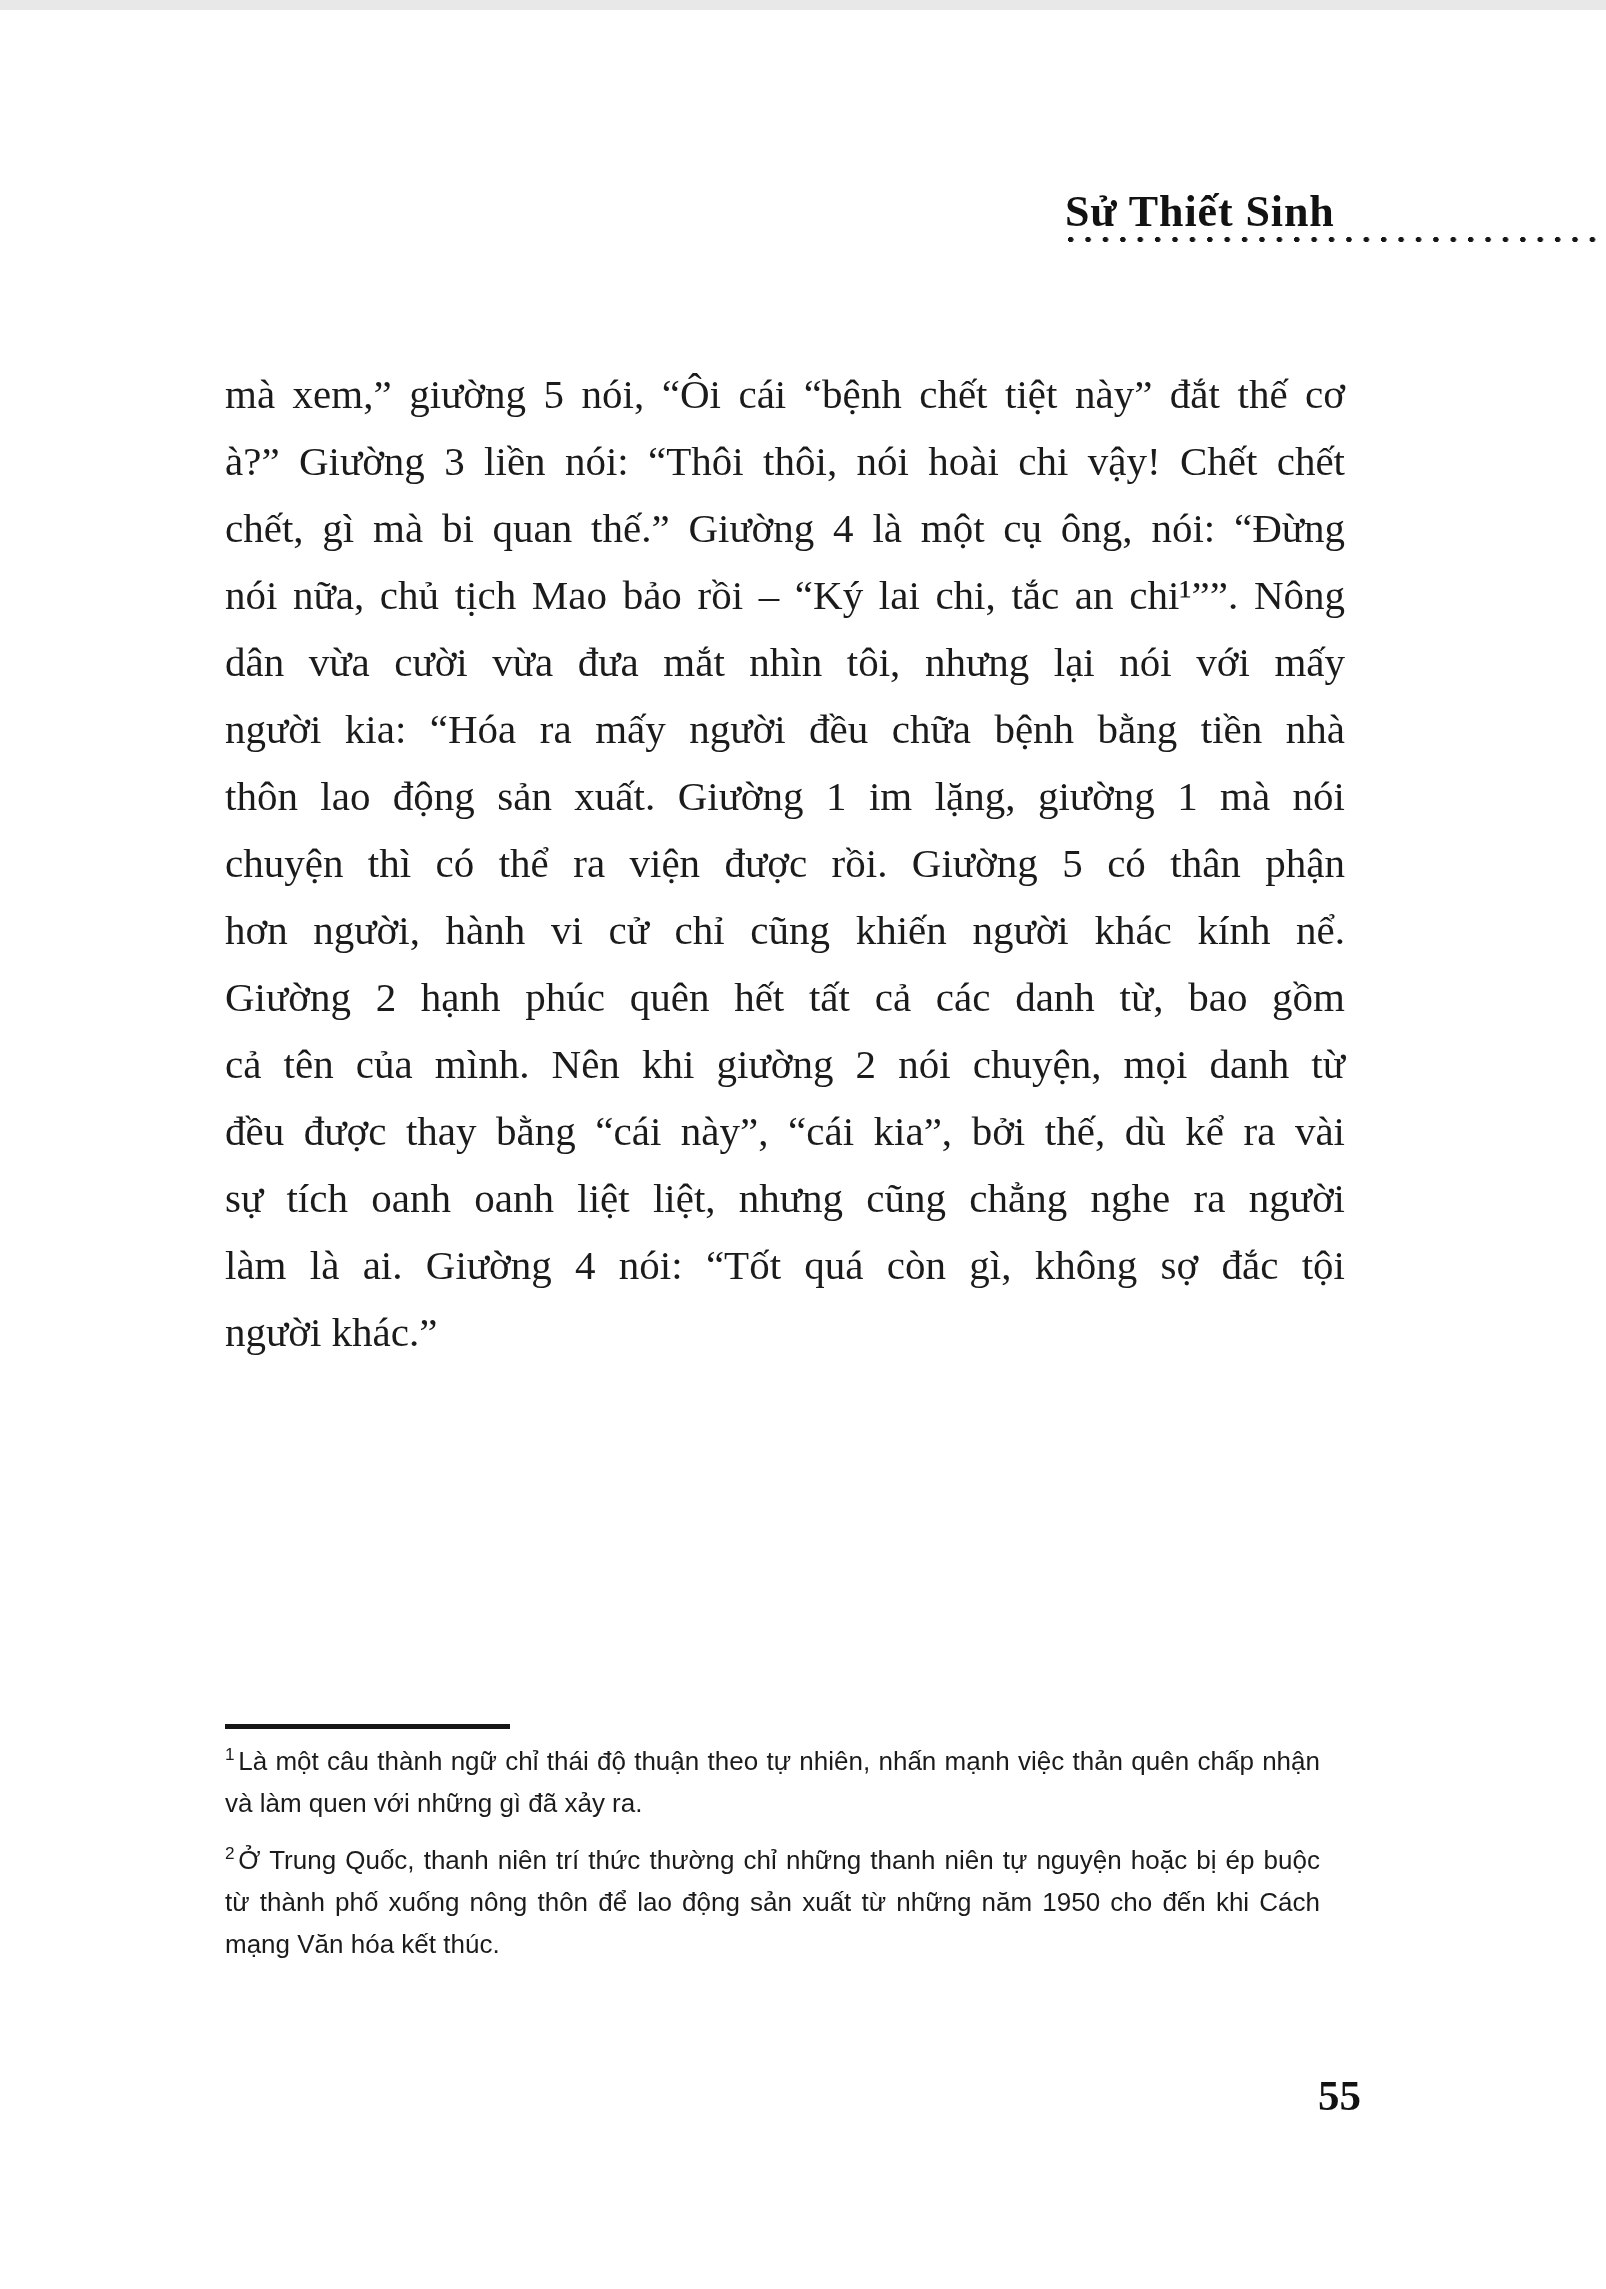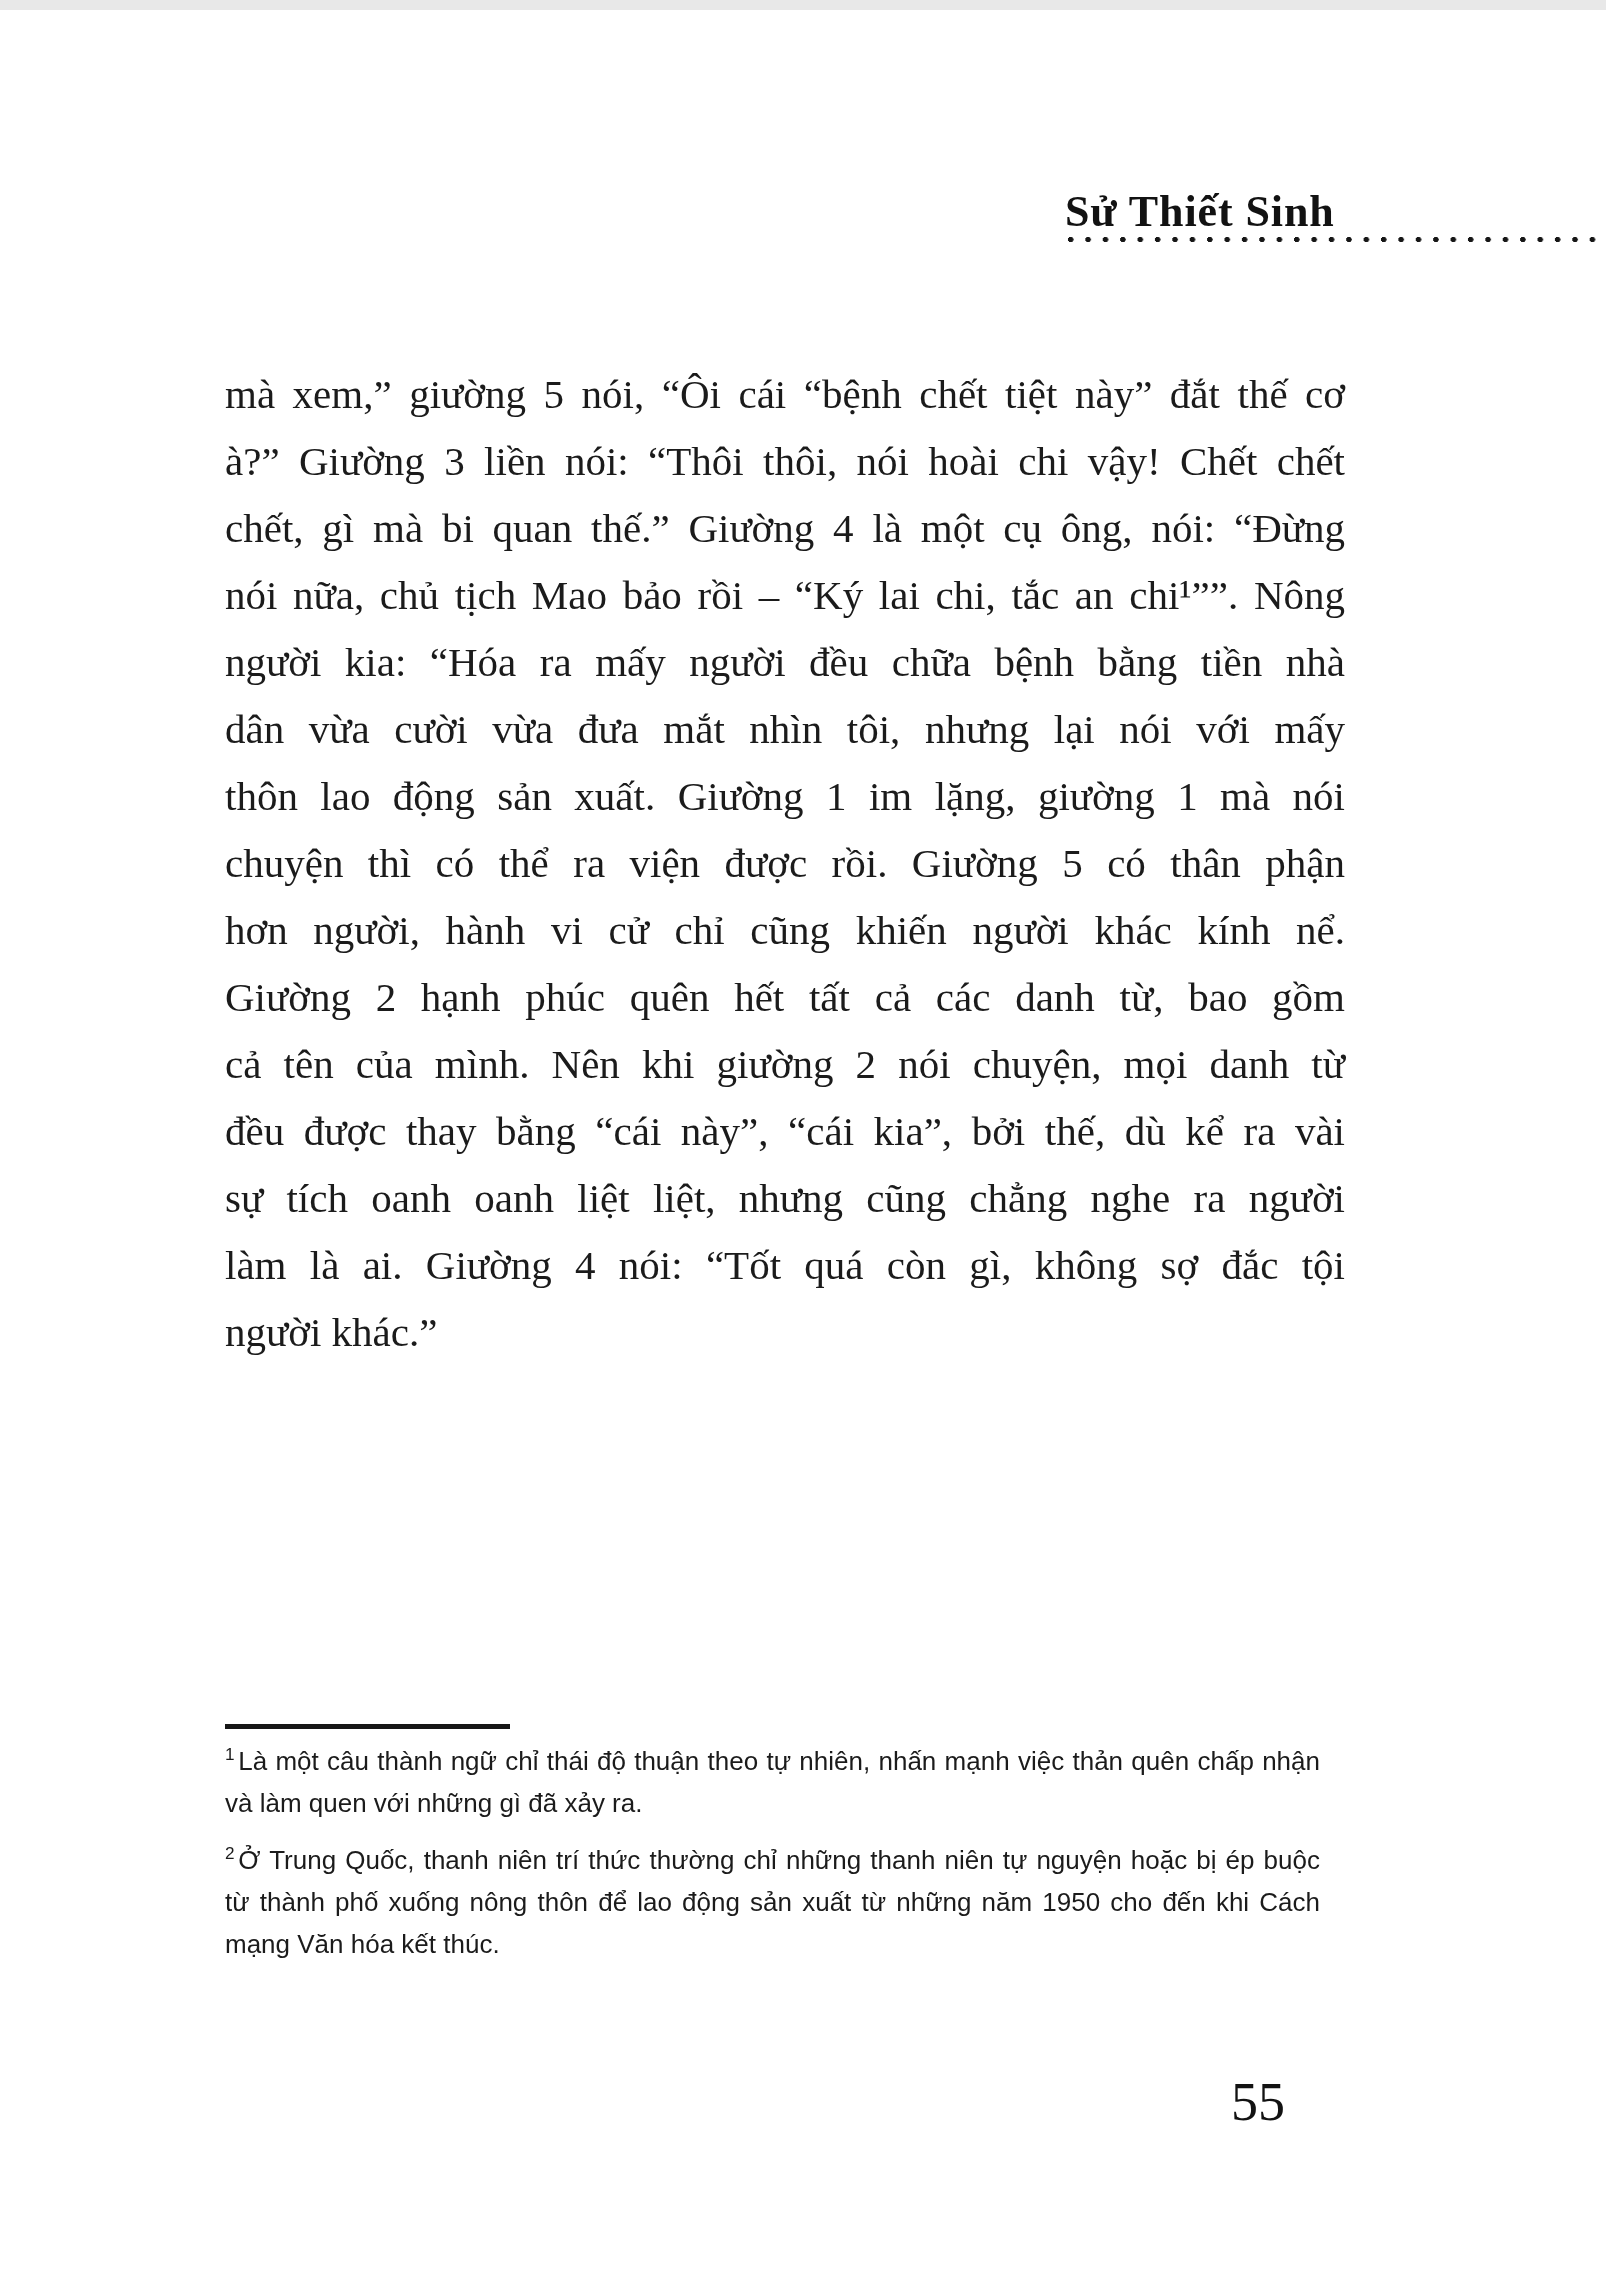--- a/index.html
+++ b/index.html
@@ -73,42 +73,42 @@
     font-size: 66%;
     line-height: 0;
     vertical-align: super;
     padding-right: 3.7px;
   }
   .page-number {
     position: absolute;
     left: 1231px;
     top: 2061px;
     width: 130px;
-    text-align: left;
-    font-size: 54px;
-    font-weight: normal;
+    text-align: right;
+    font-size: 43px;
+    font-weight: bold;
     color: #121212;
   }
 </style>
 </head>
 <body>
 
 <div class="page">
 
   <div class="header-title">Sử Thiết Sinh</div>
 
   <div class="header-dotted-rule"></div>
 
   <div class="body-text">
     <div class="body-line">mà xem,” giường 5 nói, “Ôi cái “bệnh chết tiệt này” đắt thế cơ</div>
     <div class="body-line">à?” Giường 3 liền nói: “Thôi thôi, nói hoài chi vậy! Chết chết</div>
     <div class="body-line">chết, gì mà bi quan thế.” Giường 4 là một cụ ông, nói: “Đừng</div>
     <div class="body-line">nói nữa, chủ tịch Mao bảo rồi – “Ký lai chi, tắc an chi¹””. Nông</div>
+    <div class="body-line">dân vừa cười vừa đưa mắt nhìn tôi, nhưng lại nói với mấy</div>
     <div class="body-line">người kia: “Hóa ra mấy người đều chữa bệnh bằng tiền nhà</div>
-    <div class="body-line">dân vừa cười vừa đưa mắt nhìn tôi, nhưng lại nói với mấy</div>
     <div class="body-line">thôn lao động sản xuất. Giường 1 im lặng, giường 1 mà nói</div>
     <div class="body-line">chuyện thì có thể ra viện được rồi. Giường 5 có thân phận</div>
     <div class="body-line">hơn người, hành vi cử chỉ cũng khiến người khác kính nể.</div>
     <div class="body-line">Giường 2 hạnh phúc quên hết tất cả các danh từ, bao gồm</div>
     <div class="body-line">cả tên của mình. Nên khi giường 2 nói chuyện, mọi danh từ</div>
     <div class="body-line">đều được thay bằng “cái này”, “cái kia”, bởi thế, dù kể ra vài</div>
     <div class="body-line">sự tích oanh oanh liệt liệt, nhưng cũng chẳng nghe ra người</div>
     <div class="body-line">làm là ai. Giường 4 nói: “Tốt quá còn gì, không sợ đắc tội</div>
     <div class="body-line last-line">người khác.”</div>
   </div>

